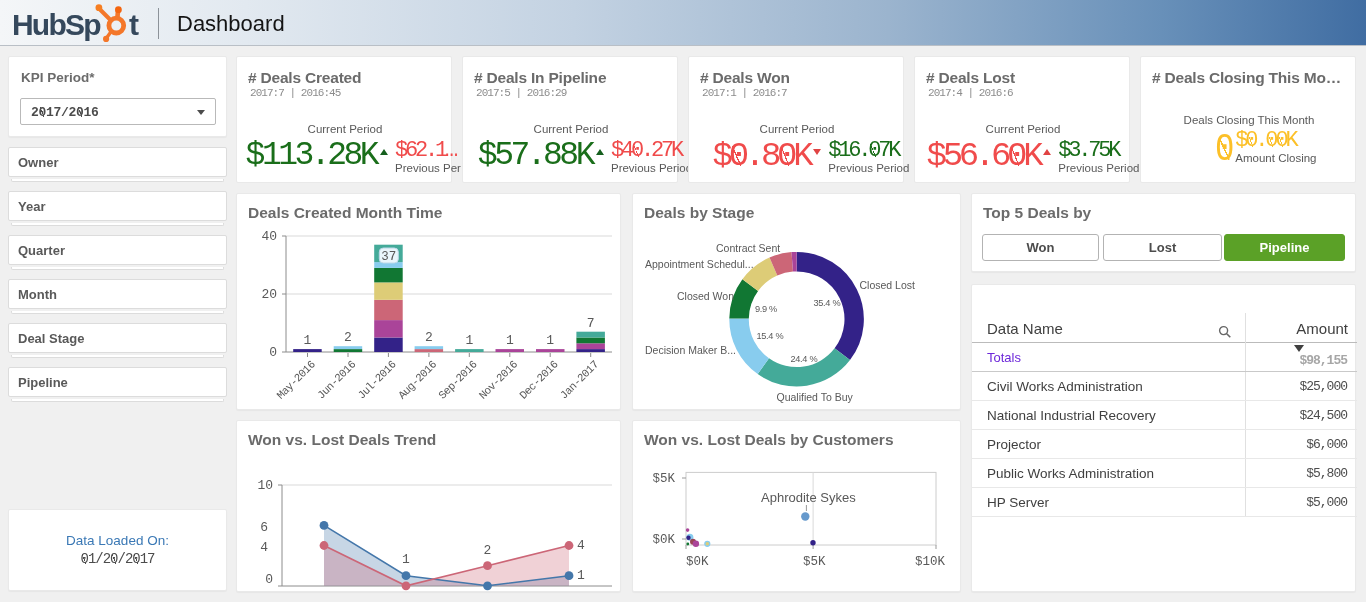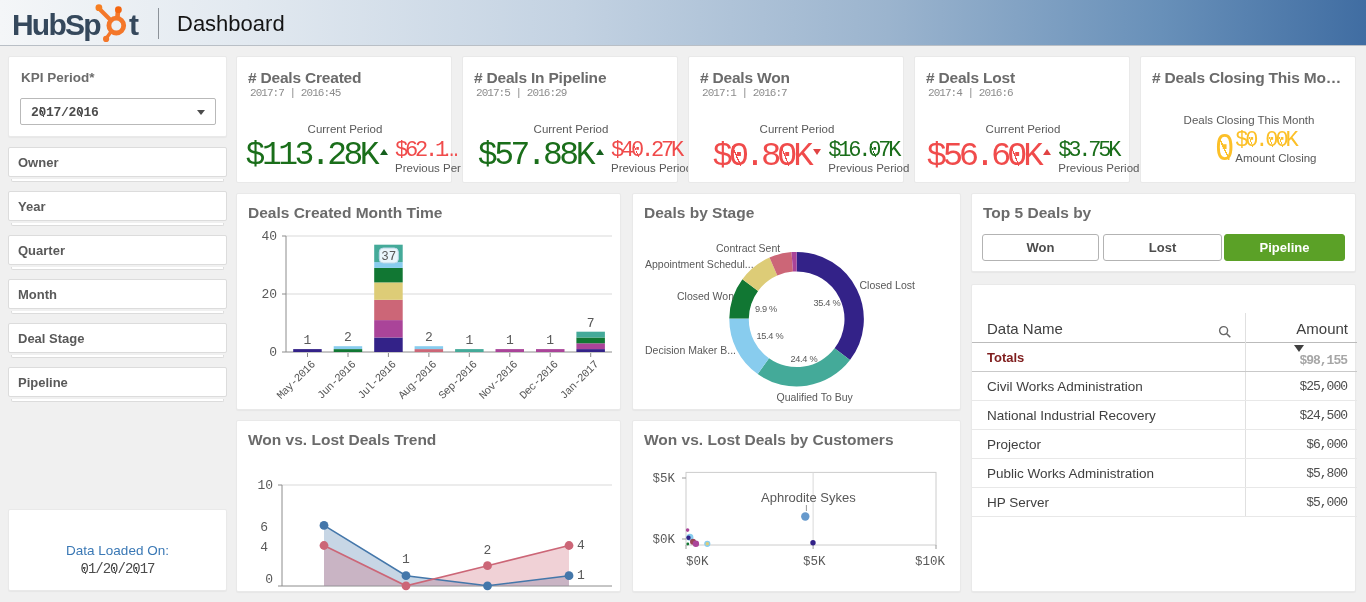--- a/index.html
+++ b/index.html
@@ -77,21 +77,21 @@
   </div>
 <div class="lb" style="top:323px">
     <div class="t">Deal Stage</div>
     <div class="under"></div>
   </div>
 <div class="lb" style="top:367px">
     <div class="t">Pipeline</div>
     <div class="under"></div>
   </div>
 <div class="card" style="left:8px;top:509px;width:219px;height:82px;text-align:center">
-  <div style="margin-top:33px;font-size:13.5px;color:#3a78b5">Data Loaded On:</div>
+  <div style="margin-top:23px;font-size:13.5px;color:#3a78b5">Data Loaded On:</div>
   <div class="mono" style="font-size:14px;color:#4c4c4c;margin-top:3px;letter-spacing:-1px"><span class="z0">0</span>1/2<span class="z0">0</span>/2<span class="z0">0</span>17</div>
 </div>
 
 <div class="kcard" style="left:236px">
   <div class="ktitle"># Deals Created</div>
   <div class="ksub">2017:7 | 2016:45</div>
   <div class="kcp">Current Period</div>
   <div class="krow">
     <span class="kbig grn">$113.28K</span>
     <span class="tri up"></span>
@@ -253,21 +253,21 @@
     <span style="position:absolute;left:15px;top:7px;font-size:15px;color:#404040">Data Name</span>
     <svg style="position:absolute;left:246px;top:12px" width="14" height="14" viewBox="0 0 14 14">
         <circle cx="5.6" cy="5.6" r="4" fill="none" stroke="#666" stroke-width="1.4"></circle>
         <line x1="8.7" y1="8.7" x2="12.3" y2="12.3" stroke="#666" stroke-width="1.6"></line>
       </svg>
     <span style="position:absolute;right:9px;top:7px;font-size:15px;color:#404040">Amount</span>
   </div>
   <div style="position:absolute;left:273px;top:28px;width:1px;height:204px;background:#e0e0e0"></div>
   <div style="position:absolute;left:322px;top:60px;width:0;height:0;border-left:5.5px solid transparent;border-right:5.5px solid transparent;border-top:7px solid #404040"></div>
   <div style="position:absolute;left:0;top:58px;width:385px;height:29px;border-bottom:1px solid #c9c9c9">
-      <span style="position:absolute;left:15px;top:7px;font-weight:bold;color:#7f1d1d;font-size:13px">Totals</span>
+      <span style="position:absolute;left:15px;top:7px;font-weight:normal;color:#6d28d9;font-size:13px">Totals</span>
       <span class="mono" style="position:absolute;right:10px;top:10px;font-size:13px;letter-spacing:-1px;font-weight:bold;color:#a6a6a6">$98,155</span>
     </div>
   <div style="position:absolute;left:0;top:87px;width:385px;height:29px;border-bottom:1px solid #e8e8e8">
       <span style="position:absolute;left:15px;top:7px;color:#404040;font-size:13.5px">Civil Works Administration</span>
       <span class="mono" style="position:absolute;right:10px;top:7px;font-size:13px;letter-spacing:-1px;color:#4c4c4c">$25,000</span>
     </div>
   <div style="position:absolute;left:0;top:116px;width:385px;height:29px;border-bottom:1px solid #e8e8e8">
       <span style="position:absolute;left:15px;top:7px;color:#404040;font-size:13.5px">National Industrial Recovery</span>
       <span class="mono" style="position:absolute;right:10px;top:7px;font-size:13px;letter-spacing:-1px;color:#4c4c4c">$24,500</span>
     </div>

